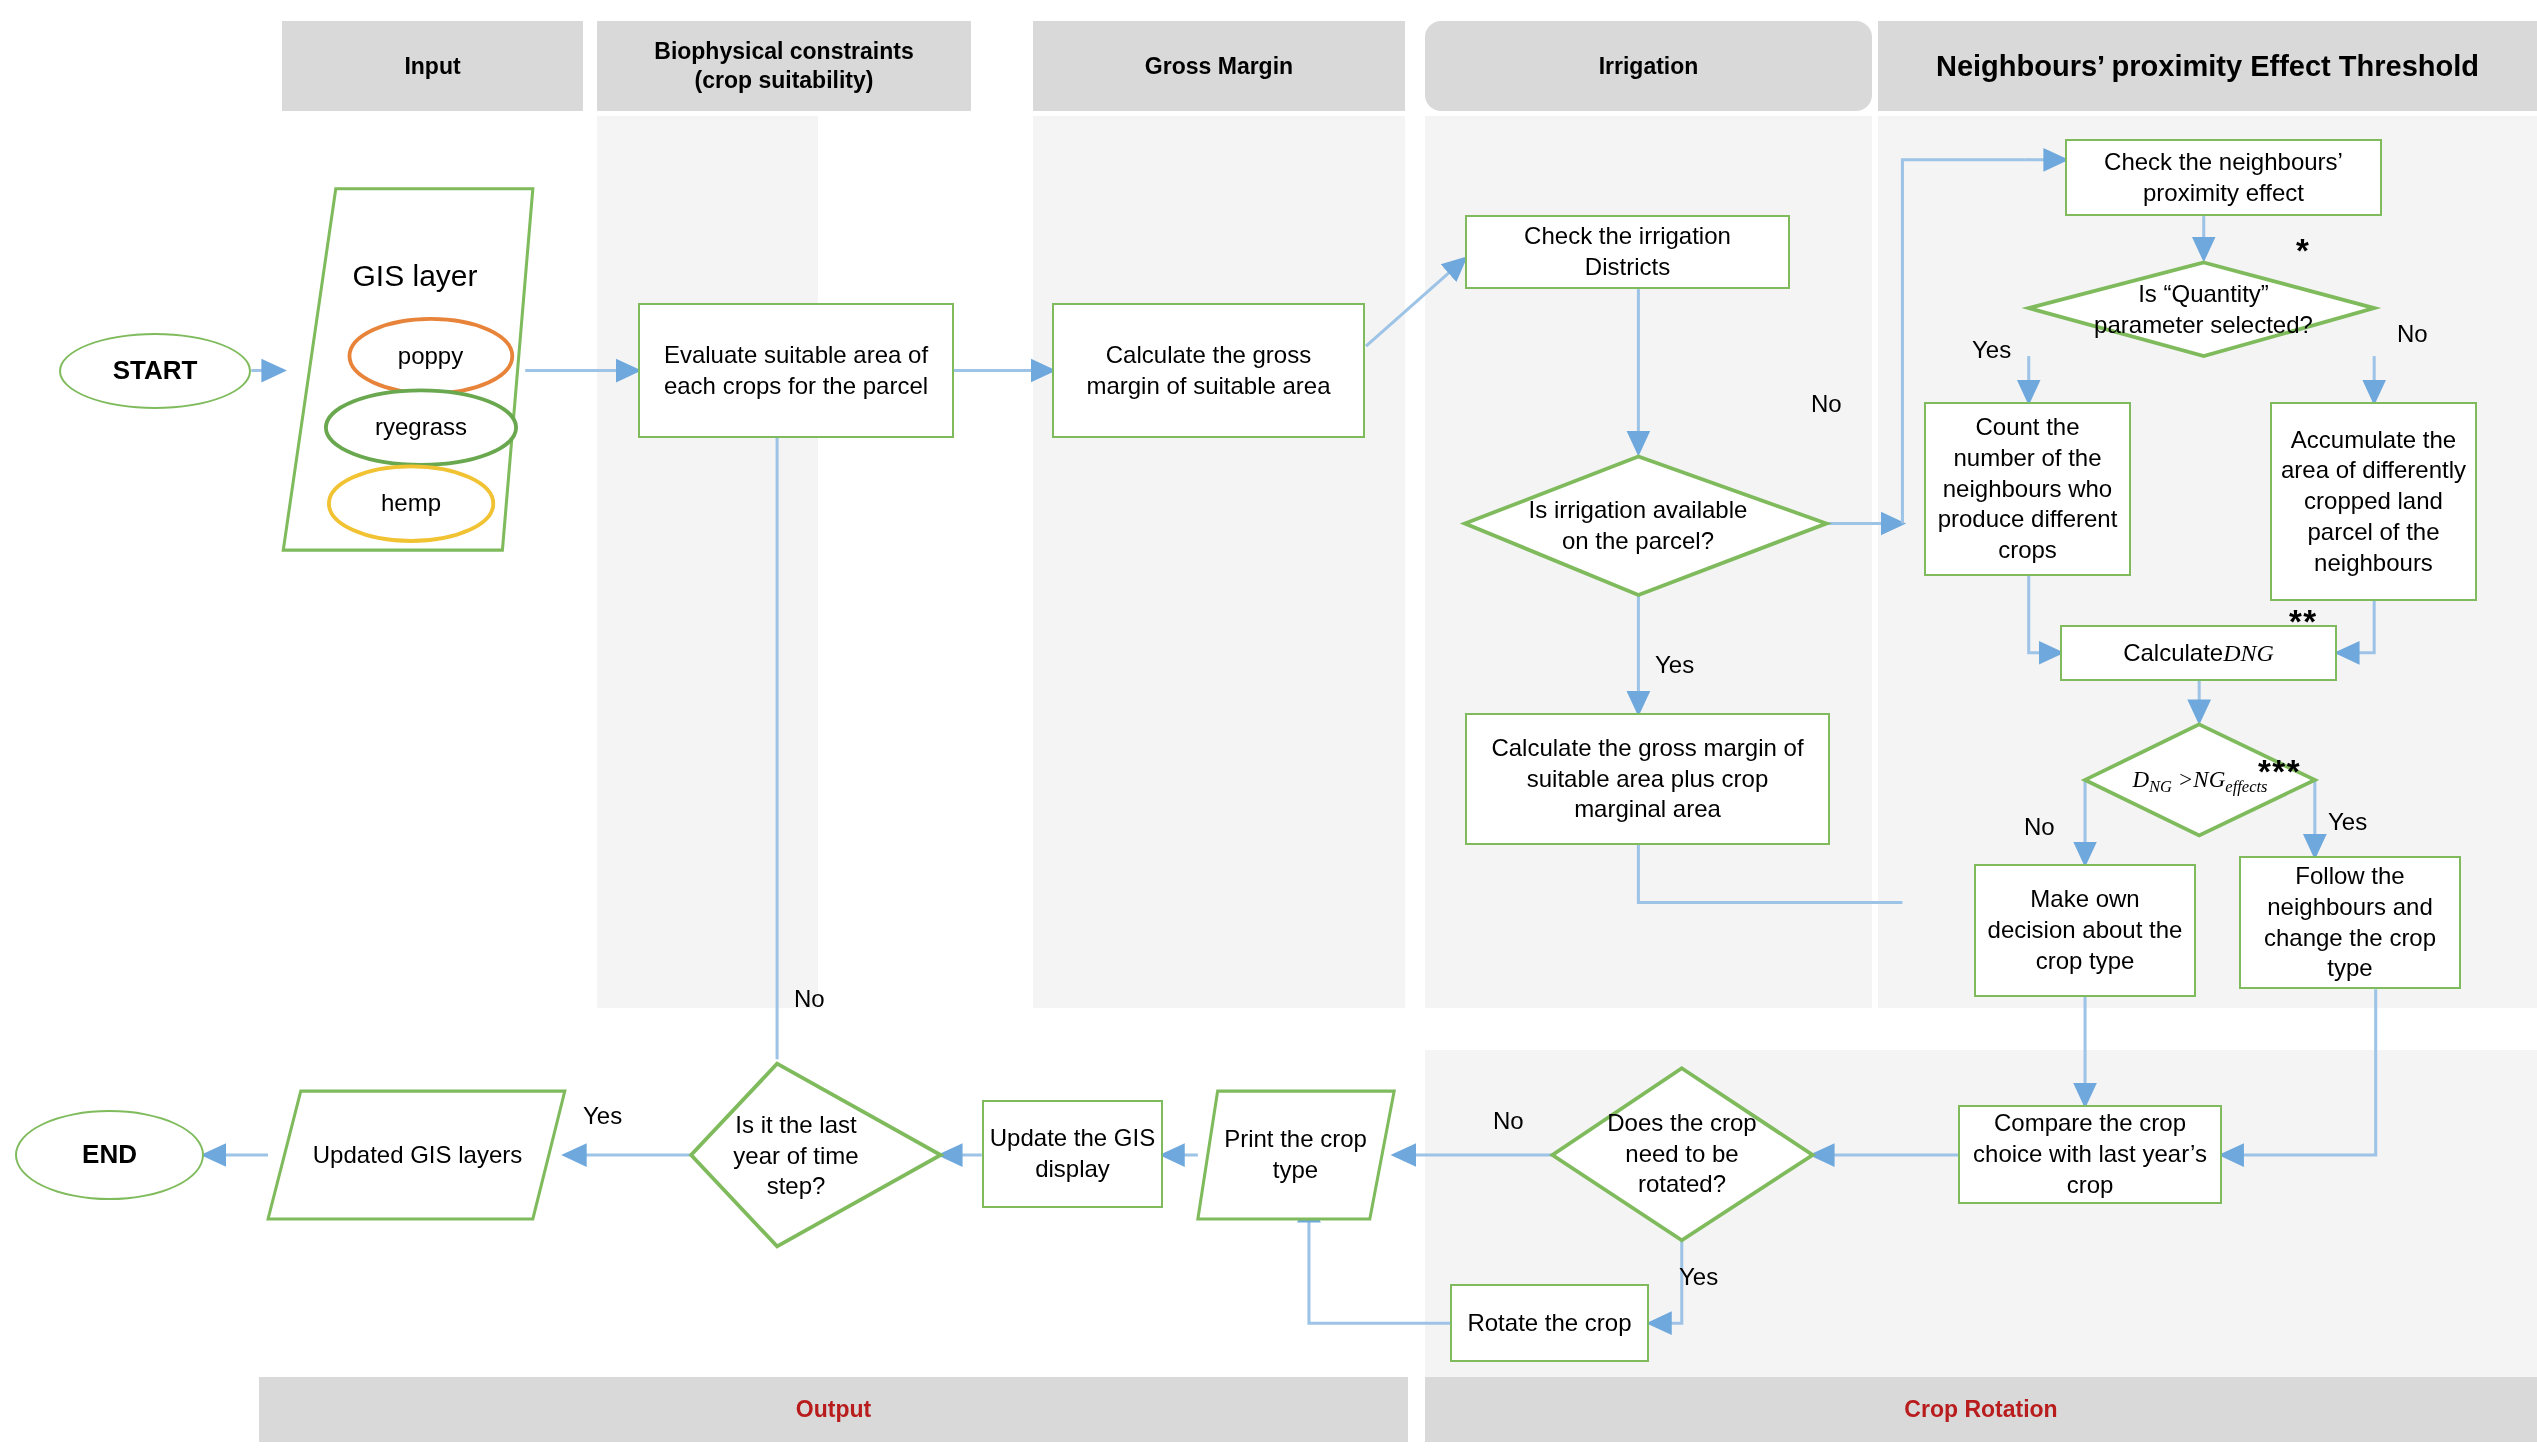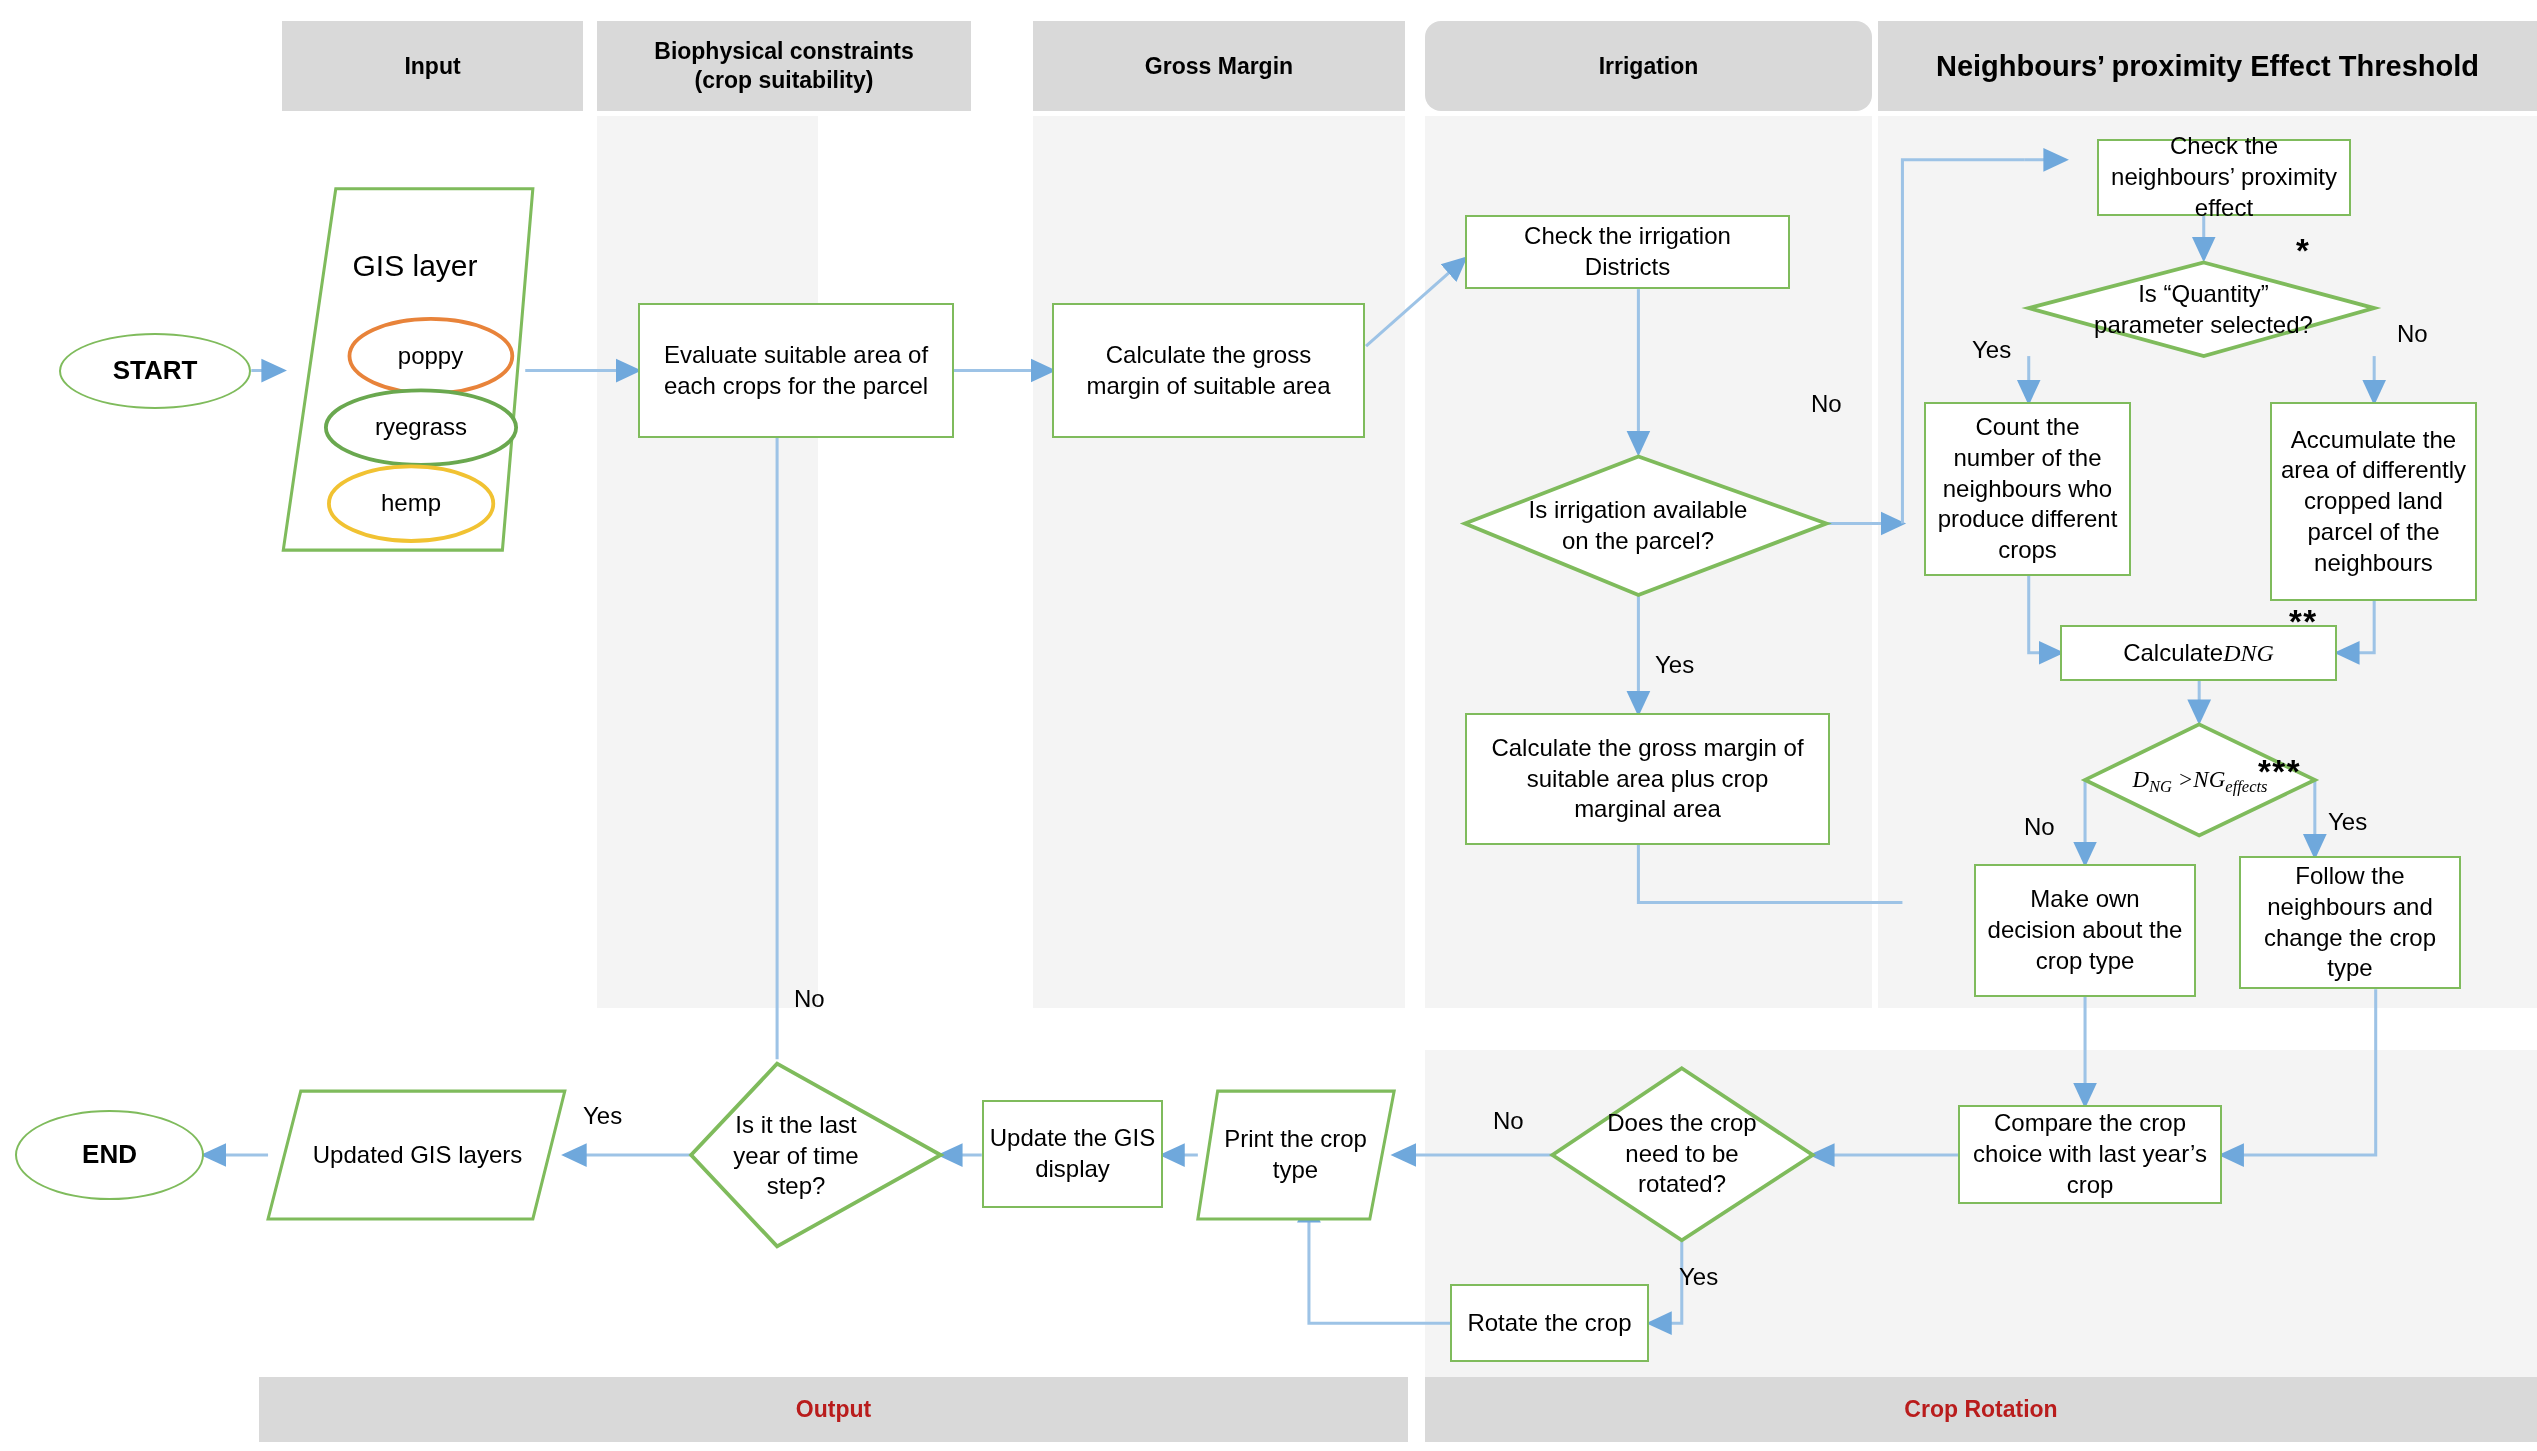--- a/index.html
+++ b/index.html
@@ -160,21 +160,21 @@
     </g>
   </svg>
 
   <div class="node term" style="left:59px;top:333px;width:192px;height:76px;font-size:26px;">
     <span>START</span>
   </div>
   <div class="node term" style="left:15px;top:1110px;width:189px;height:90px;font-size:26px;">
     <span>END</span>
   </div>
 
-  <div class="node" style="left:320px;top:245px;width:190px;height:43px;font-size:30px;">
+  <div class="node" style="left:320px;top:255px;width:190px;height:43px;font-size:30px;">
     <span>GIS layer</span>
   </div>
   <div class="node" style="left:349px;top:335px;width:163px;height:43px;font-size:24px;">
     <span>poppy</span>
   </div>
   <div class="node" style="left:326px;top:406px;width:190px;height:43px;font-size:24px;">
     <span>ryegrass</span>
   </div>
   <div class="node" style="left:329px;top:482px;width:164px;height:43px;font-size:24px;">
     <span>hemp</span>
@@ -193,21 +193,21 @@
   </div>
 
   <div class="node dia" style="left:1514px;top:457px;width:248px;height:138px;font-size:24px;">
     <span class="inner">Is irrigation available on the parcel?</span>
   </div>
 
   <div class="node rect" style="left:1465px;top:713px;width:365px;height:132px;font-size:24px;padding:4.6px 12px;">
     <span>Calculate  the gross margin of  suitable area plus crop marginal area</span>
   </div>
 
-  <div class="node rect" style="left:2065px;top:139px;width:254px;height:77px;font-size:24px;padding:3px 10.7px;margin-left:32px;">
+  <div class="node rect" style="left:2065px;top:139px;width:317px;height:77px;font-size:24px;padding:3px 10.7px;">
     <span>Check the neighbours’ proximity effect</span>
   </div>
 
   <div class="node dia" style="left:2091px;top:263px;width:225px;height:94px;font-size:24px;">
     <span class="inner">Is “Quantity” parameter selected?</span>
   </div>
   <div class="astk" style="left:2296px;top:232px;font-size:33px;">
     <span>*</span>
   </div>
 

